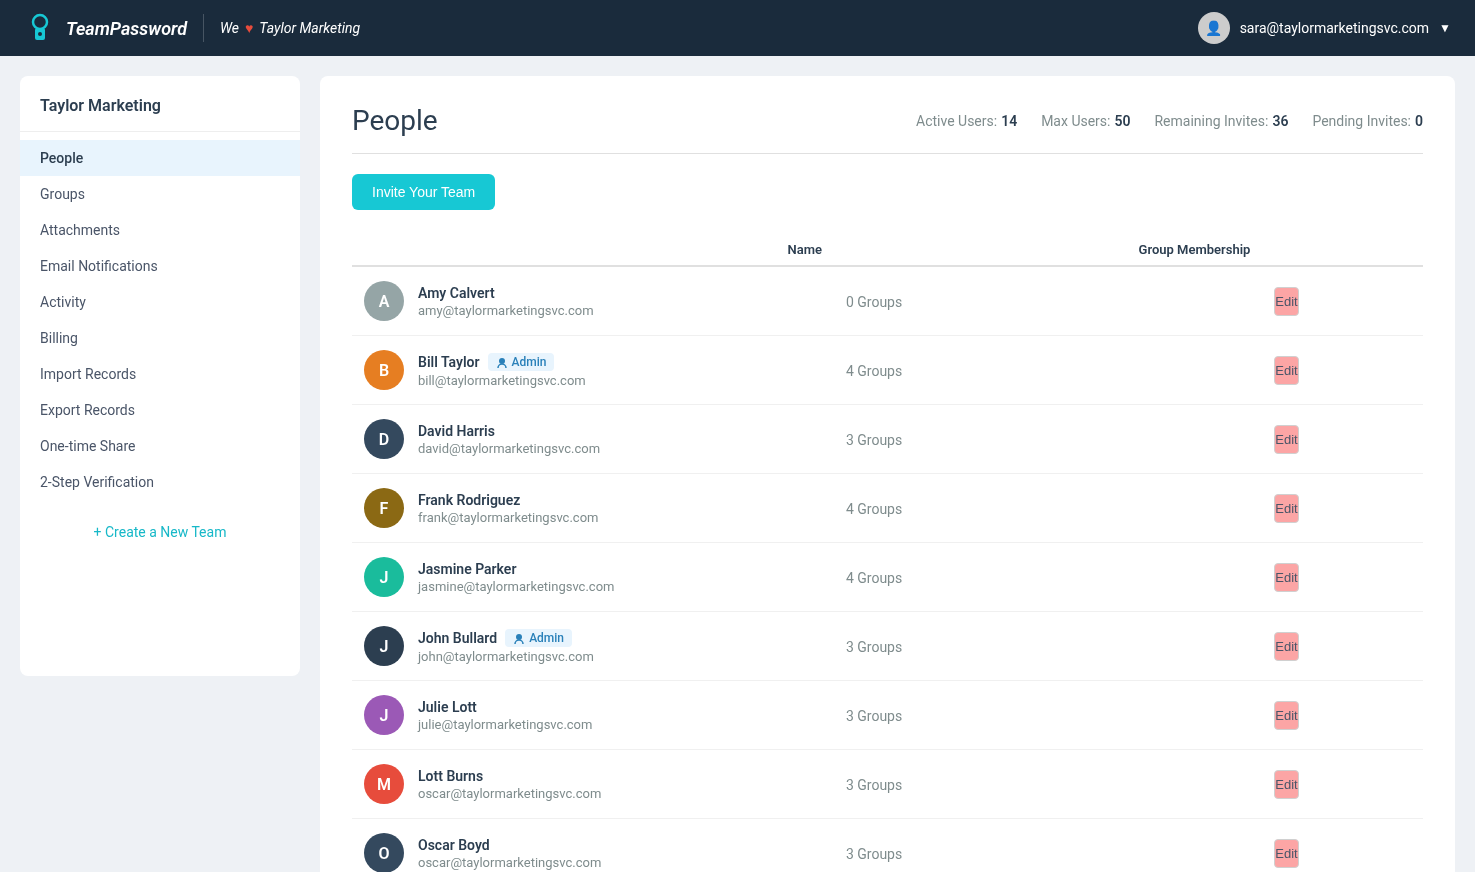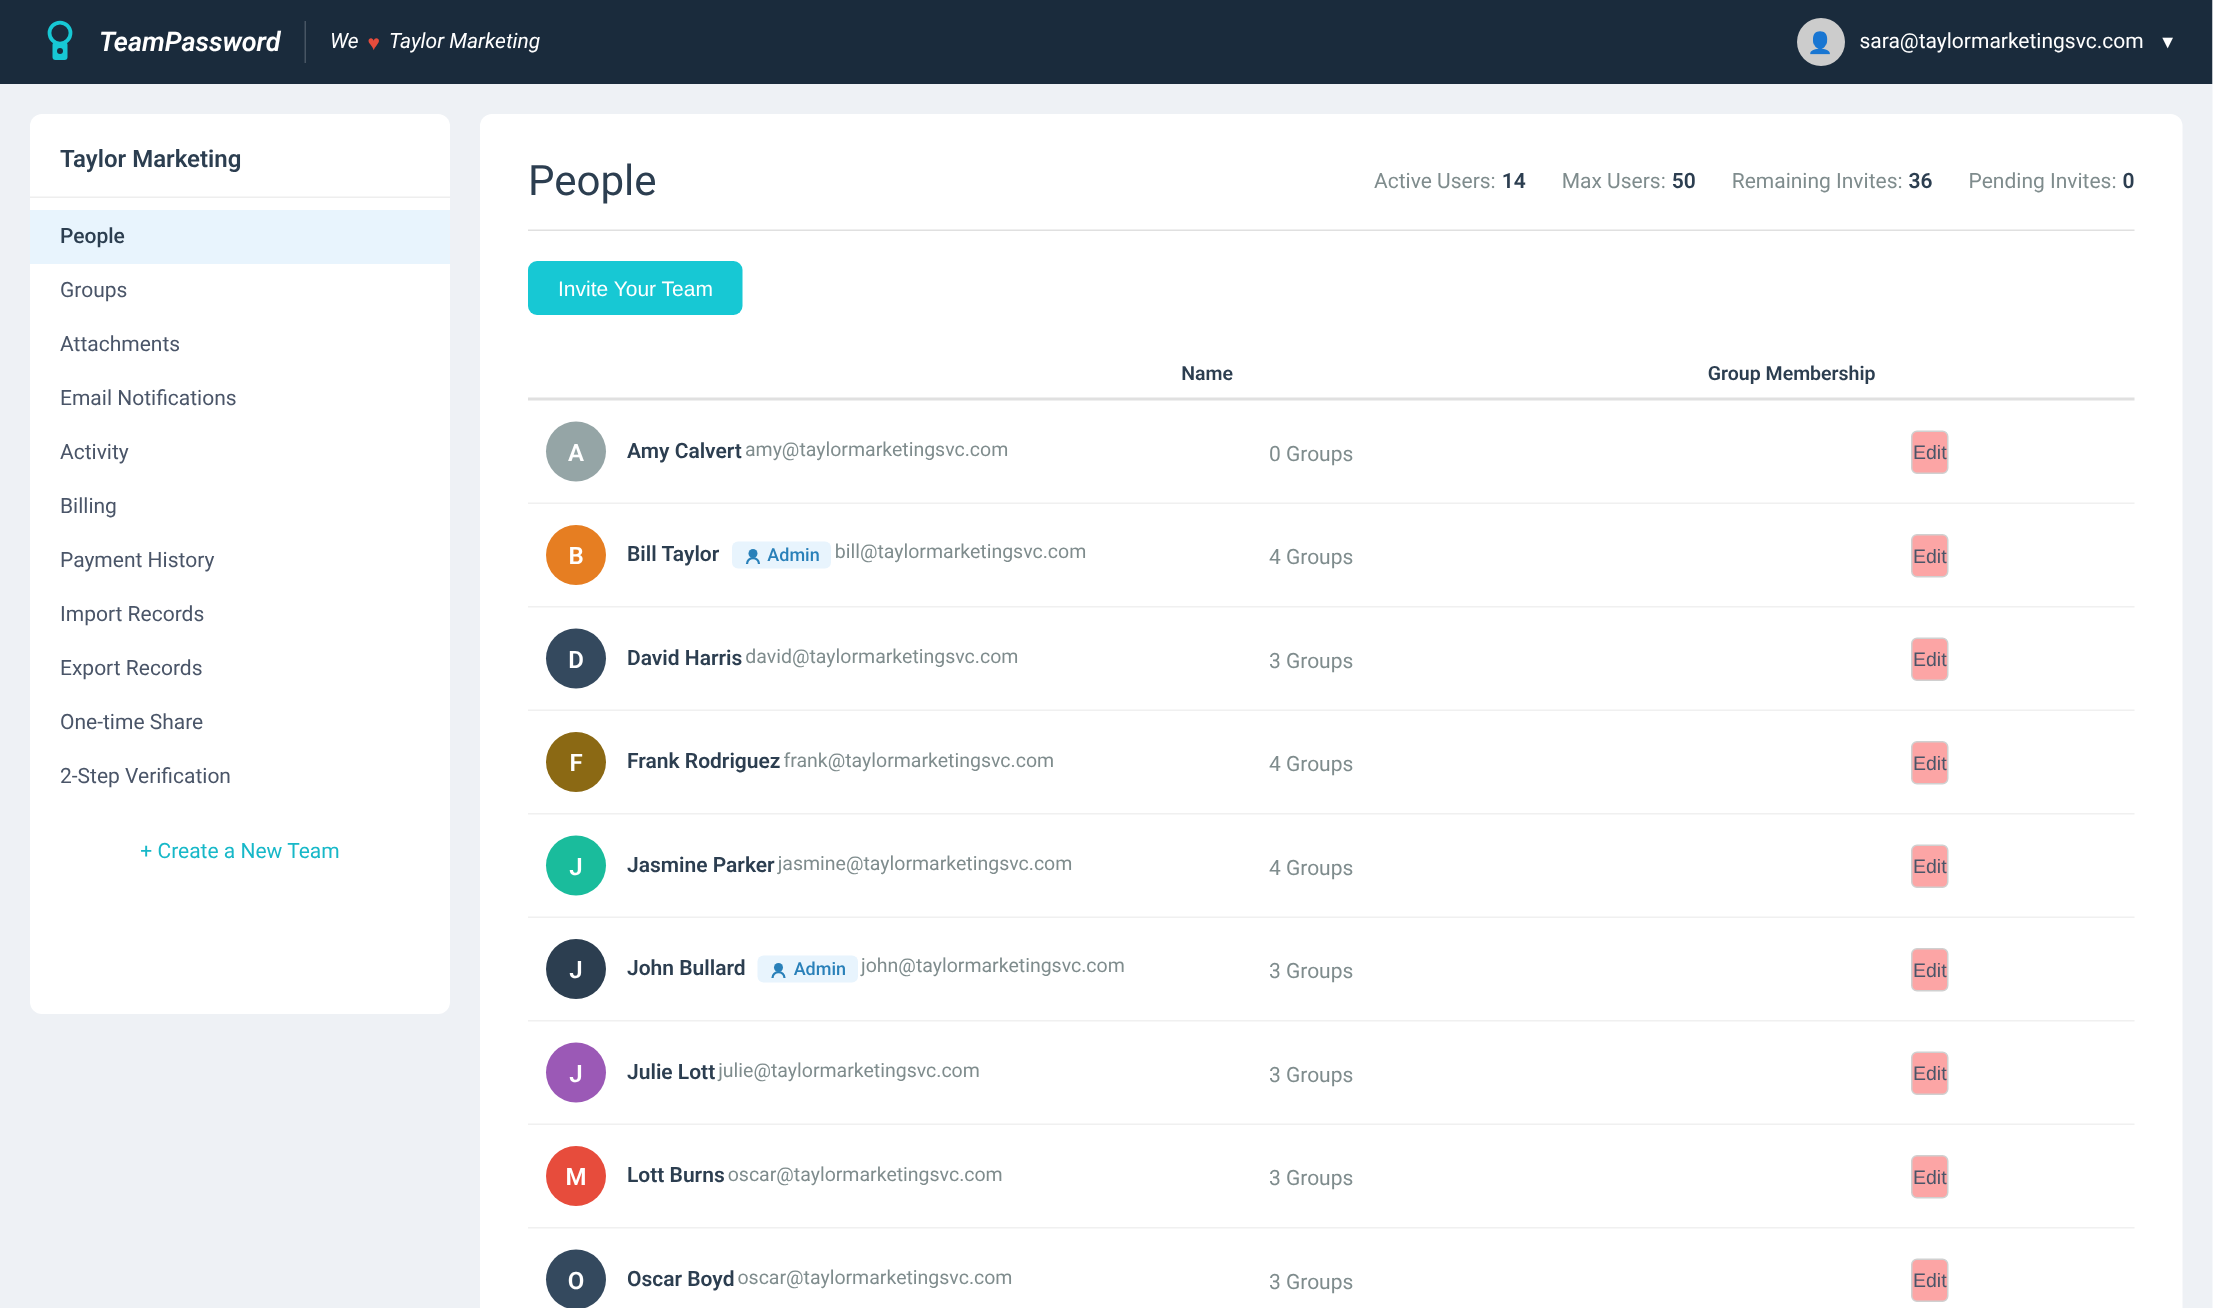--- a/index.html
+++ b/index.html
@@ -130,21 +130,21 @@
       border-radius: 50%;
       flex-shrink: 0;
       overflow: hidden;
       display: flex;
       align-items: center;
       justify-content: center;
       font-size: 16px;
       font-weight: 600;
       color: white;
     }
-    .person-info { display: flex; flex-direction: row; gap: 2px; }
+    .person-info { display: flex; flex-direction: column; gap: 2px; }
     .person-name-row { display: flex; align-items: center; gap: 8px; }
     .person-name { font-size: 14px; font-weight: 600; color: #2c3e50; }
     .admin-badge {
       display: inline-flex; align-items: flex-end; gap: 4px;
       background: #e8f4fd; color: #2980b9; font-size: 12px;
       padding: 2px 8px; border-radius: 4px; font-weight: 500;
     }
     .person-email { font-size: 13px; color: #7f8c8d; }
     .group-count { font-size: 14px; color: #7f8c8d; }
 
@@ -198,21 +198,20 @@
 <div class="page-body">
 
   <aside class="sidebar">
     <div class="sidebar-title">Taylor Marketing</div>
     <a class="sidebar-item active">People</a>
     <a class="sidebar-item">Groups</a>
     <a class="sidebar-item">Attachments</a>
     <a class="sidebar-item">Email Notifications</a>
     <a class="sidebar-item">Activity</a>
     <a class="sidebar-item">Billing</a>
-    <a class="sidebar-item">Payment History</a>
     <a class="sidebar-item">Import Records</a>
     <a class="sidebar-item">Export Records</a>
     <a class="sidebar-item">One-time Share</a>
     <a class="sidebar-item">2-Step Verification</a>
     <a class="sidebar-create">+ Create a New Team</a>
   </aside>
 
   <main class="main-content">
 
     

